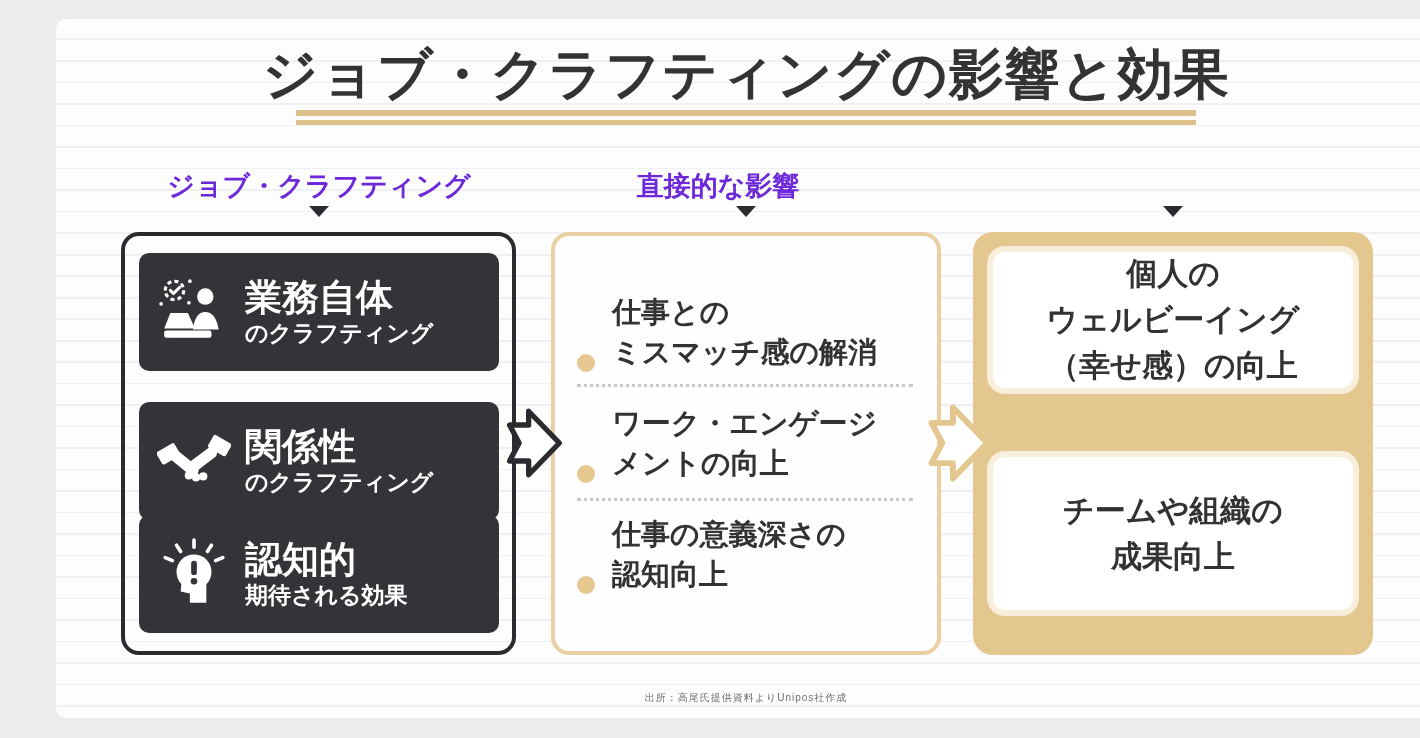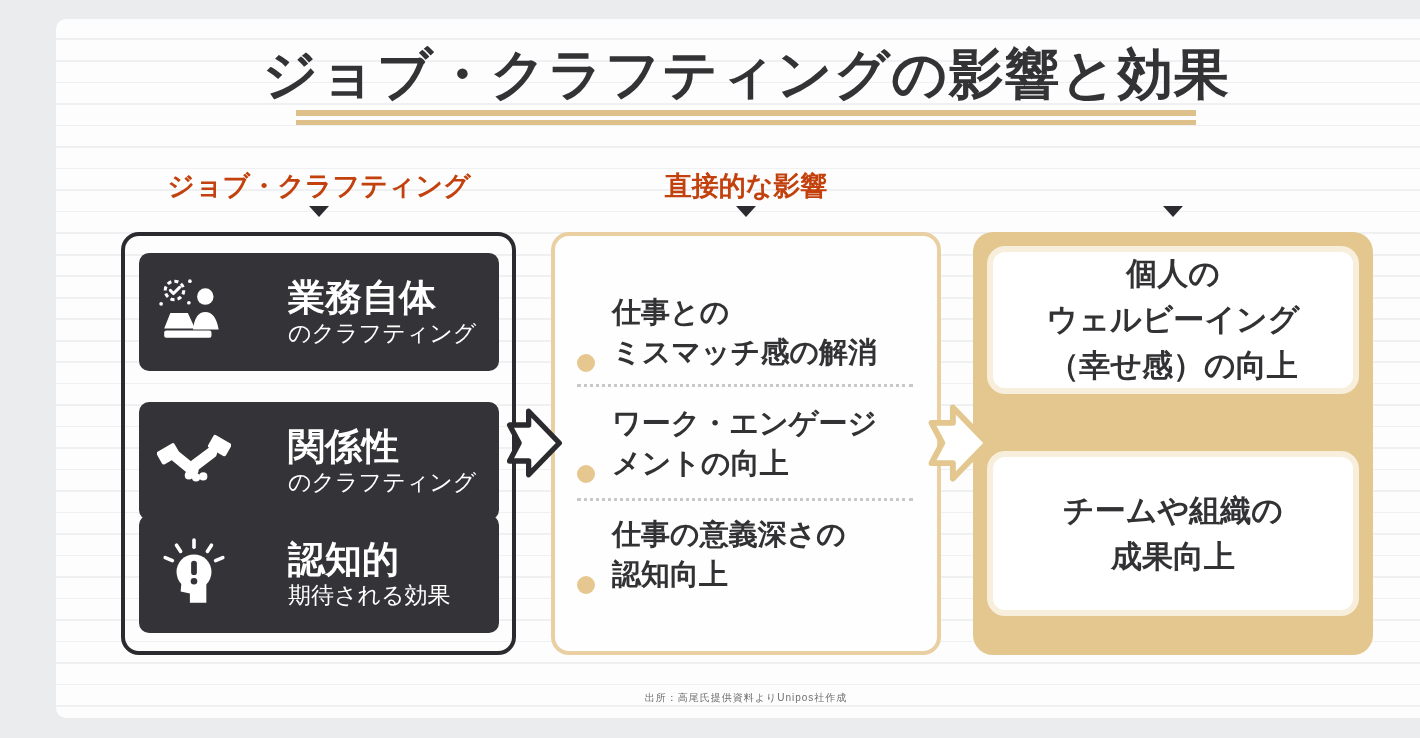--- a/index.html
+++ b/index.html
@@ -16,42 +16,42 @@
   .title {
     position: absolute; top: 38px; left: 0; width: 1420px;
     text-align: center; font-size: 55px; font-weight: 800; color: #333336; letter-spacing: 1px;
   }
   .title-underline { position: absolute; top: 110px; left: 260px; width: 900px; }
   .title-underline .bar1 { height: 6px; background: #ddc08a; }
   .title-underline .bar2 { height: 5px; background: #ddc08a; margin-top: 4px; }
 
   .col-header {
     position: absolute; top: 168px; width: 400px; text-align: center;
-    font-size: 27px; font-weight: 800; color: #c2410c;
+    font-size: 27px; font-weight: 800; color: #6d28d9;
   }
   .tri {
     position: absolute; top: 206px; width: 0; height: 0;
     border-left: 10px solid transparent; border-right: 10px solid transparent;
     border-top: 11px solid #2c2c30;
   }
 
   
   .left-outer {
     position: absolute; left: 85px; top: 232px; width: 395px; height: 423px;
     border: 4px solid #2b2b2f; border-radius: 18px; background: transparent;
   }
   .dark-item {
     position: absolute; left: 103px; width: 360px; height: 118px;
     background: #343438; border-radius: 10px;
-    display: flex; align-items: center; padding-left: 16px; gap: 43px;
+    display: flex; align-items: center; padding-left: 16px;
   }
   .dark-item .icon-wrap { width: 78px; height: 84px; flex: 0 0 78px; display:flex; align-items:center; justify-content:center; }
   .dark-item .txt { margin-left: 12px; color: #fff; }
   .dark-item .txt .main { font-size: 37px; line-height: 43px; font-weight: 800; }
-  .dark-item .txt .sub  { font-size: 23px; line-height: 29px; font-weight: 400; }
+  .dark-item .txt .sub  { font-size: 23px; line-height: 29px; font-weight: 700; }
 
   
   .mid-box {
     position: absolute; left: 515px; top: 232px; width: 390px; height: 423px;
     border: 4px solid #e9cfa2; border-radius: 18px; background: #fefefe;
   }
   .impact-row {
     position: absolute; left: 541px; width: 338px; height: 80px;
     display: flex; align-items: flex-end;
   }
@@ -92,21 +92,21 @@
 <div class="stage">
   <div class="card"></div>
 
   <div class="title">ジョブ・クラフティングの影響と効果</div>
   <div class="title-underline">
     <div class="bar1"></div>
     <div class="bar2"></div>
   </div>
 
   <div class="col-header" style="left:83px">ジョブ・クラフティング</div>
-  <div class="col-header" style="left:510px">直接的な影響</div>
+  <div class="col-header" style="left:482px">直接的な影響</div>
   <div class="tri" style="left:273px"></div>
   <div class="tri" style="left:700px"></div>
   <div class="tri" style="left:1127px"></div>
 
   <div class="left-outer"></div>
 
   <div class="dark-item" style="top:253px">
     <div class="icon-wrap">
       <svg width="74" height="74" viewBox="0 0 72 72">
         <circle cx="17" cy="15" r="9" fill="none" stroke="#fff" stroke-width="3" stroke-dasharray="4 3"></circle>

